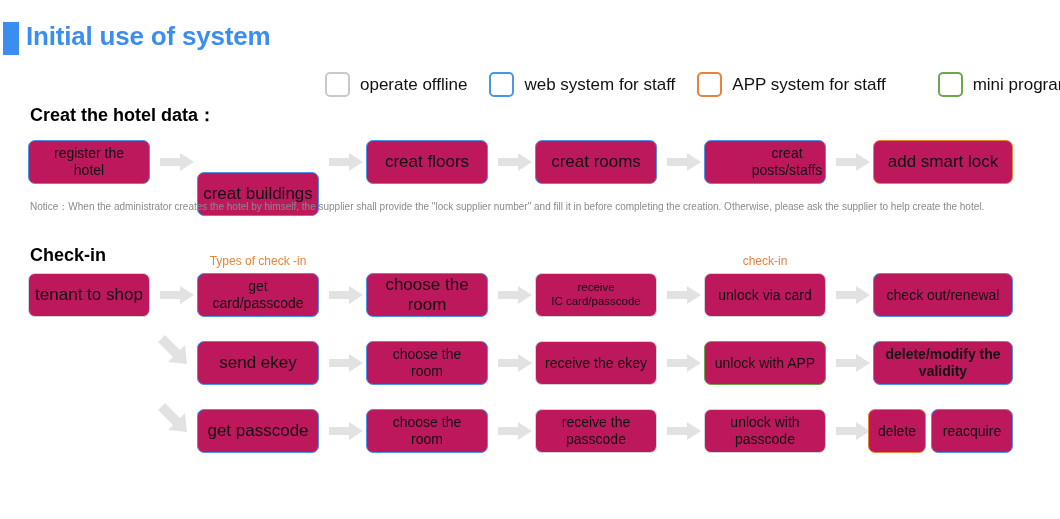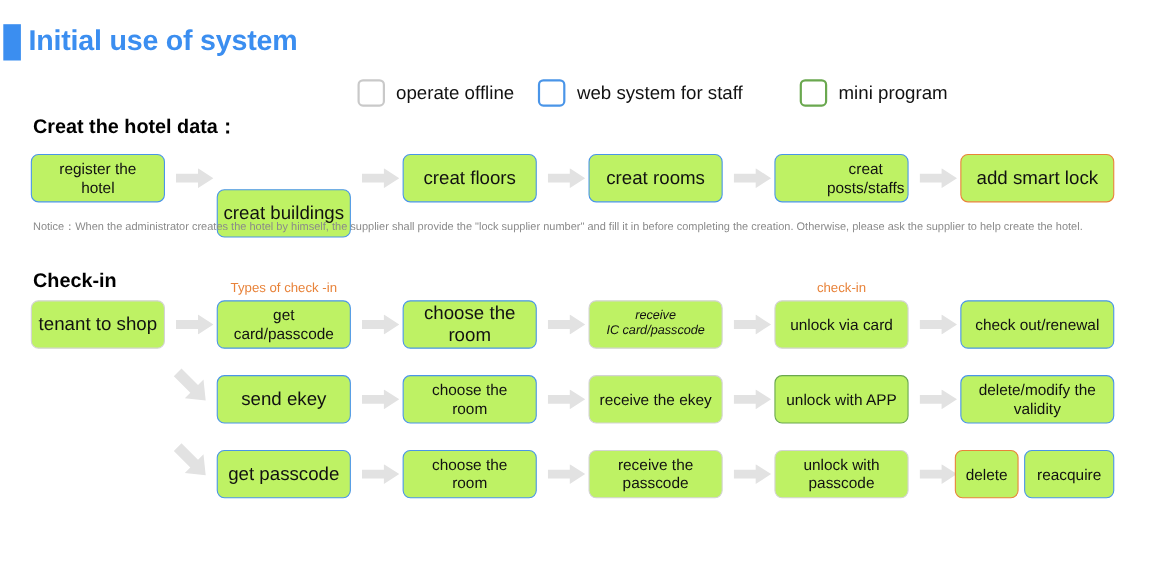--- a/index.html
+++ b/index.html
@@ -74,37 +74,37 @@
     color: #000;
     white-space: nowrap;
   }
 
   
   .node {
     position: absolute;
     box-sizing: border-box;
     border: 1.6px solid #c9c9c9;
     border-radius: 7px;
-    background: #bef264;
+    background: #be185d;
     display: flex;
     align-items: center;
     justify-content: center;
     text-align: center;
     line-height: 1.18;
     color: #111;
     padding: 0 4px;
   }
   .node.b-blue   { border-color: #4a95e8; }
   .node.b-orange { border-color: #e8833a; }
   .node.b-green  { border-color: #6aa84f; }
   .node.b-gray   { border-color: #d3d3d3; }
 
   .fs-lg  { font-size: 17px; }
   .fs-md  { font-size: 14px; }
-  .fs-sm  { font-size: 11.5px; font-style: italic; }
+  .fs-sm  { font-size: 11.5px; }
 
   
   .arrow {
     position: absolute;
     display: block;
   }
   .arrow svg { display: block; }
 
   
   .notice {
@@ -135,20 +135,24 @@
   <div class="legend">
     <div class="legend-item">
       <span class="legend-box" style="border-color:#c9c9c9"></span>
       <span class="legend-label">operate offline</span>
     </div>
     <div class="legend-item">
       <span class="legend-box" style="border-color:#4a95e8"></span>
       <span class="legend-label">web system for staff</span>
     </div>
     <div class="legend-item">
+      <span class="legend-box" style="border-color:#e8833a"></span>
+      <span class="legend-label">APP system for staff</span>
+    </div>
+    <div class="legend-item">
       <span class="legend-box" style="border-color:#6aa84f"></span>
       <span class="legend-label">mini program</span>
     </div>
   </div>
 </div>
 
 <div class="section-title" style="left:30px; top:103px;">Creat the hotel data：</div>
 
 <div class="node b-blue fs-md" style="left:28px; top:140px; width:122px; height:44px;">
   <span>register the<br>hotel</span>
@@ -287,21 +291,21 @@
     </svg>
 </span>
 <div class="node b-green fs-md" style="left:704px; top:341px; width:122px; height:44px;">
   <span>unlock with APP</span>
 </div>
 <span class="arrow" style="left:836px; top:354px;">
   <svg width="34" height="18" viewBox="0 0 34 18">
       <path d="M0 5 H20 V0 L34 9 L20 18 V13 H0 Z" fill="#e2e2e2"></path>
     </svg>
 </span>
-<div class="node b-blue fs-md" style="left:873px; top:341px; width:140px; height:44px;">
+<div class="node b-blue fs-md" style="left:873px; top:341px; width:140px; height:44px;font-weight:bold;">
   <span>delete/modify the<br>validity</span>
 </div>
 
 <div class="node b-blue fs-lg" style="left:197px; top:409px; width:122px; height:44px;">
   <span>get passcode</span>
 </div>
 <span class="arrow" style="left:329px; top:422px;">
   <svg width="34" height="18" viewBox="0 0 34 18">
       <path d="M0 5 H20 V0 L34 9 L20 18 V13 H0 Z" fill="#e2e2e2"></path>
     </svg>

